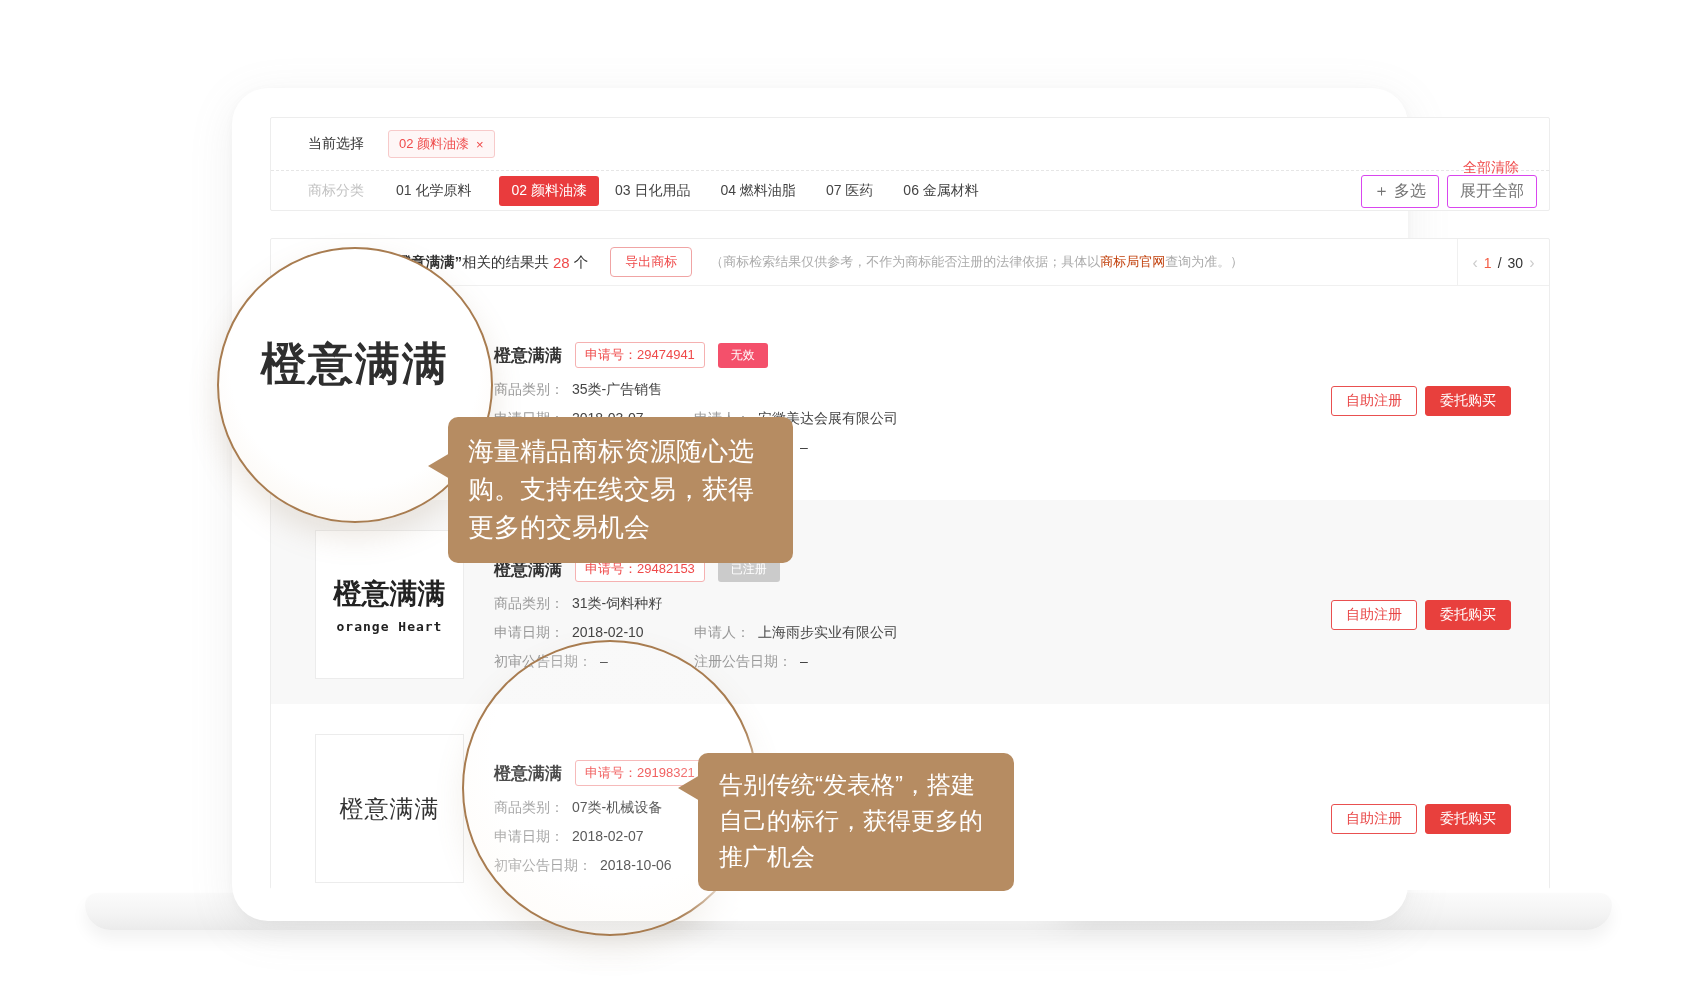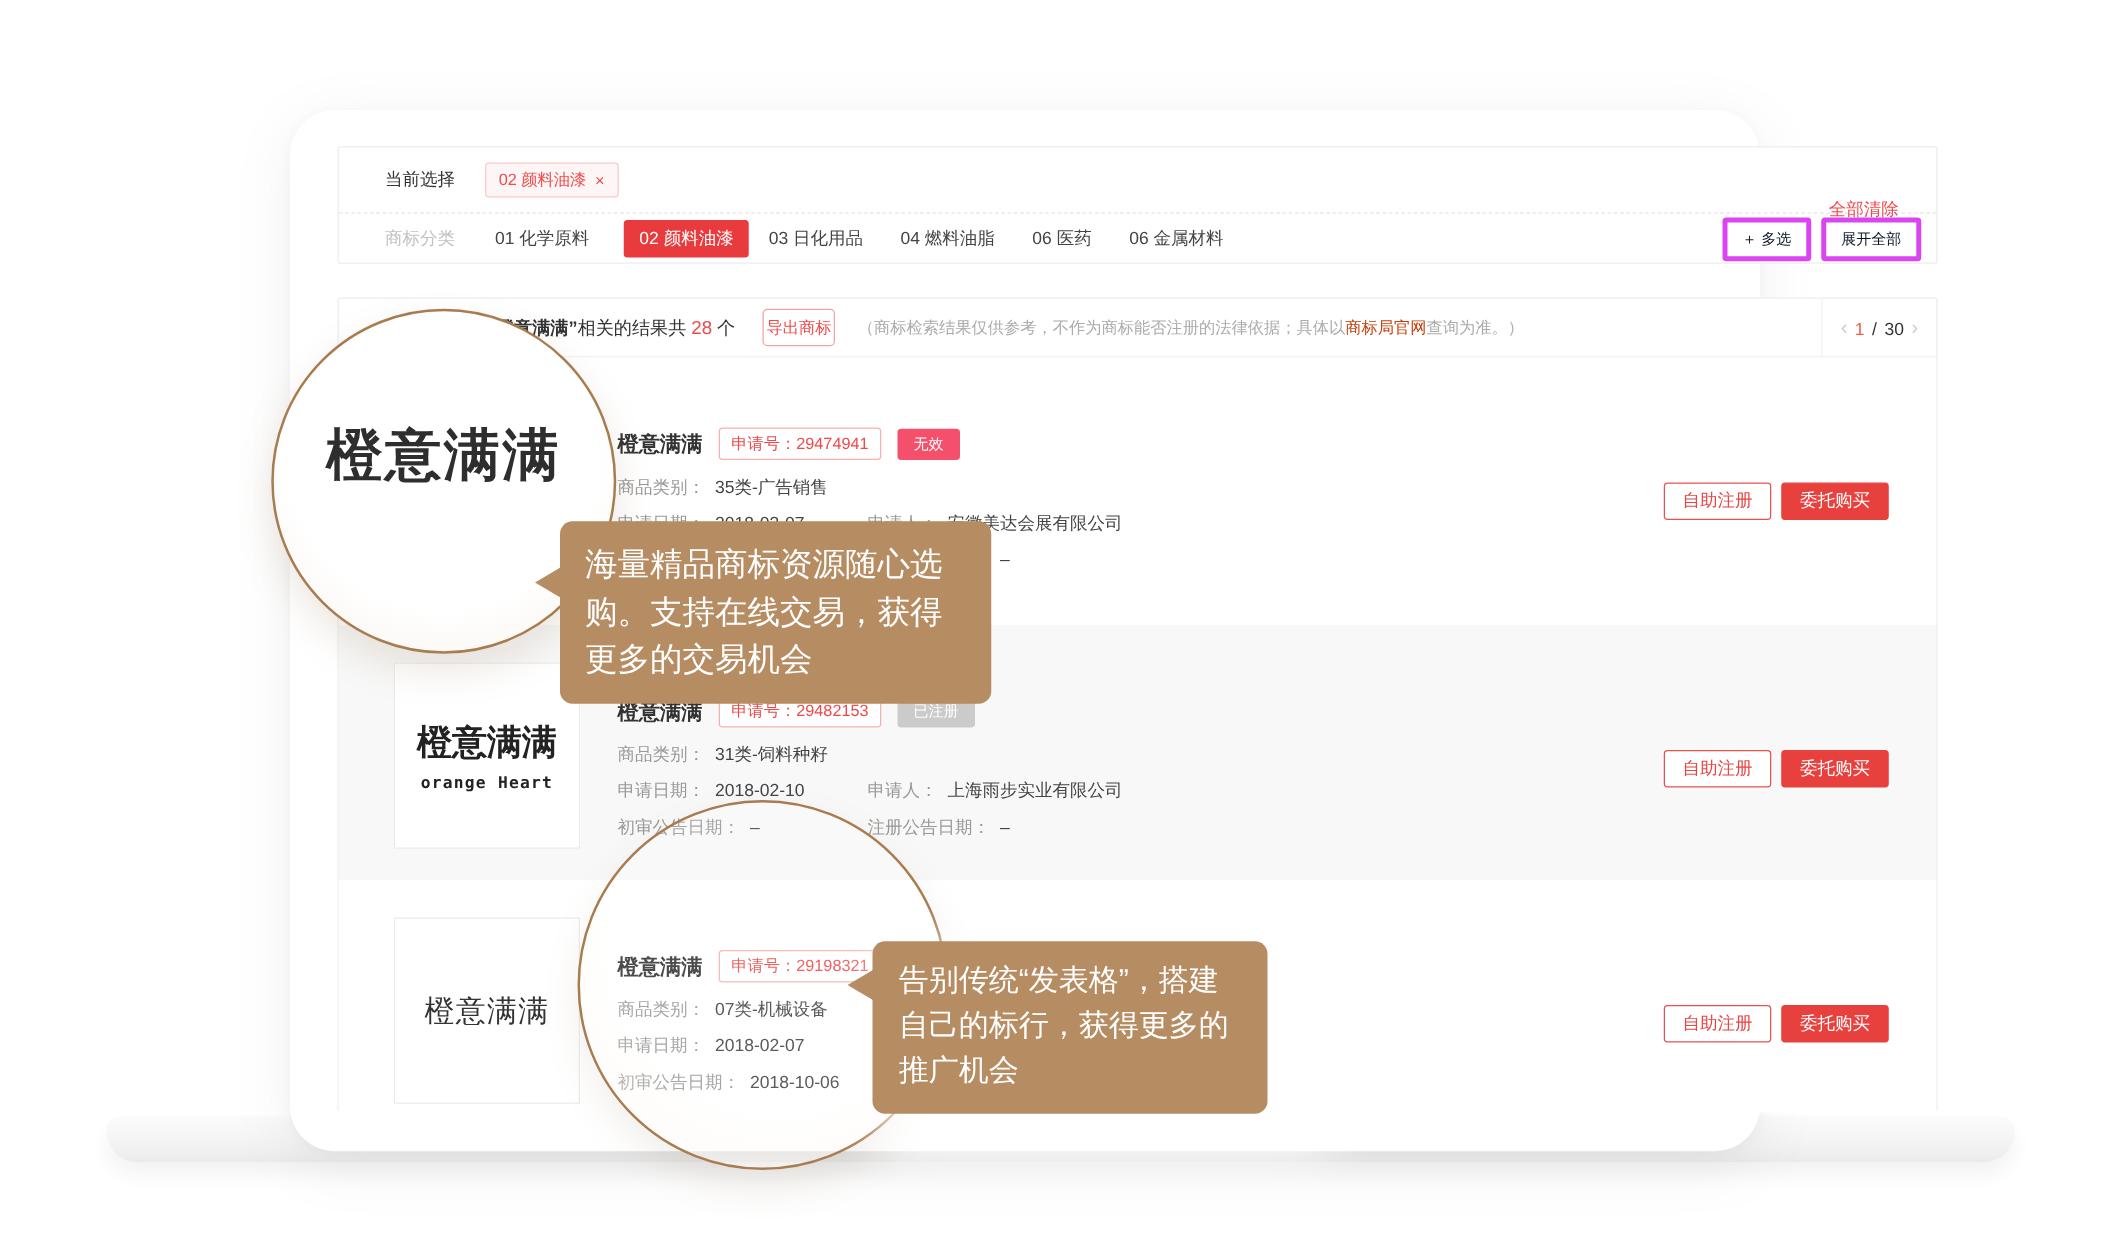--- a/index.html
+++ b/index.html
@@ -27,32 +27,32 @@
   .sel-tag { margin-left:24px; display:inline-flex; align-items:center; font-size:13px; color:#ef4a4a;
     border:1px solid #f7caca; background:#fef6f6; border-radius:3px; padding:4px 10px; cursor:pointer; }
   .sel-tag .x { margin-left:7px; font-size:13px; }
   .clear-all { margin-left:auto; font-size:14px; color:#ef4a4a; cursor:pointer;margin-top:48px; }
 
   #filter-row-cats { height:40px; display:flex; align-items:center; padding:0 12px 0 37px; }
   .cat-label { font-size:14px; color:#c2c2c2; margin-right:30px; }
   .cat-item { font-size:14px; color:#444; margin-right:26px; cursor:pointer; padding:6px 2px; }
   .cat-item.selected { background:#e93b3d; color:#fff; border-radius:3px; padding:6px 12px; margin-right:14px; }
   .cat-tools { margin-left:auto; display:flex; gap:8px; }
-  .tool-btn { font-size:12px; color:#0f172a; border:4px solid #d946ef; background:#fff; border-radius:3px;
+  .tool-btn { font-size:16px; color:#737373; border:1px solid #d946ef; background:#fff; border-radius:3px;
     padding:5px 12px; cursor:pointer; }
 
   
   #results-panel { top:150px; height:651px; }
   #results-header { position:absolute; left:0; top:0; width:100%; height:47px; border-bottom:1px solid #f0f0f0;
     display:flex; align-items:center; padding-left:46px; }
   .sum-txt { font-size:14.5px; color:#333; }
   .sum-name { font-weight:bold; }
   .sum-count { color:#ef4a4a; font-size:15px; margin:0 4px; }
   .export-btn { margin-left:22px; font-size:13px; color:#ef4a4a; border:1px solid #f0a4a4; background:#fff;
-    border-radius:4px; padding:5px 2px; cursor:pointer; }
+    border-radius:4px; padding:5px 14px; cursor:pointer; }
   .disclaimer { margin-left:18px; font-size:13px; color:#ababab; }
   .disclaimer .lnk { color:#c2410c; font-weight:normal; cursor:pointer; }
   #pager { position:absolute; right:0; top:0; width:92px; height:47px; border-left:1px solid #f0f0f0;
     display:flex; align-items:center; justify-content:center; gap:6px; font-size:14px; }
   .pg-prev,.pg-next { color:#ccc; cursor:pointer; font-size:16px; }
   .pg-cur { color:#f45c43; }
   .pg-sep,.pg-total { color:#333; }
 
   .result-row { position:absolute; left:0; width:100%; }
   #row-1 { top:47px;  height:214px; background:#fff; }
@@ -125,21 +125,21 @@
           <span class="x">×</span>
         </span>
         <span class="clear-all">全部清除</span>
       </div>
       <div id="filter-row-cats">
         <span class="cat-label">商标分类</span>
         <span class="cat-item">01 化学原料</span>
         <span class="cat-item selected">02 颜料油漆</span>
         <span class="cat-item">03 日化用品</span>
         <span class="cat-item">04 燃料油脂</span>
-        <span class="cat-item">06 医药</span>
+        <span class="cat-item">07 医药</span>
         <span class="cat-item">06 金属材料</span>
         <span class="cat-tools">
           <span class="tool-btn">＋ 多选</span>
           <span class="tool-btn">展开全部</span>
         </span>
       </div>
     </div>
 
     <div class="panel" id="results-panel">
       <div id="results-header">

